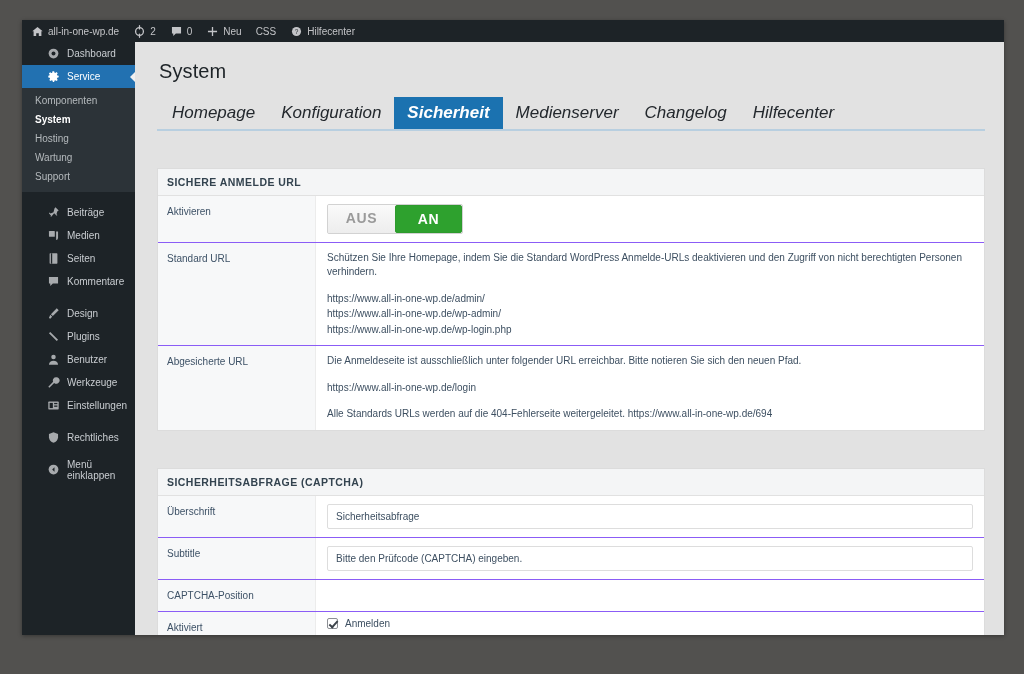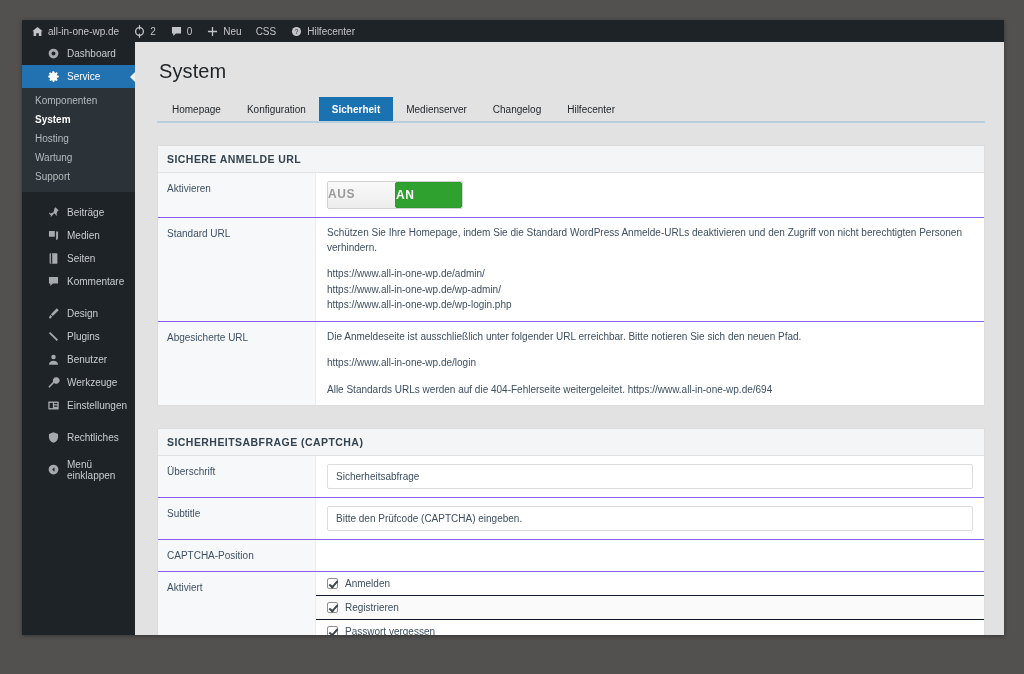--- a/index.html
+++ b/index.html
@@ -85,30 +85,31 @@
     font-size: 20px; font-weight: normal; color: #1d2327;
     padding: 8px 0 14px 2px; letter-spacing: .1px;
   }
   
   #tabs {
     display: flex; align-items: flex-end; gap: 0;
     border-bottom: 2px solid #b8cfe0;
     padding-left: 2px;
   }
   .tab {
-    font-size: 10px; color: #23282d;
+    font-size: 17px; color: #23282d;
     padding: 7px 13px 6px 13px; cursor: pointer;
     line-height: 1.1;
+    font-style: italic;
   }
   .tab.active { background: #1b72b0; color: #fff; font-weight: bold; }
 
   
   .panel {
     background: #fff; border: 1px solid #dcdcdc;
-    margin-top: 22px;
+    margin-top: 37px;
   }
   .panel-head {
     background: #f4f5f6; border-bottom: 1px solid #e1e1e1;
     font-size: 10.5px; font-weight: bold; letter-spacing: .45px;
     color: #33434f; padding: 7px 10px 7px 9px;
   }
   .row { display: flex; border-bottom: 1px solid #8b5cf6; }
   .row:last-child { border-bottom: none; }
   .row-label {
     width: 158px; flex: none;
@@ -117,22 +118,22 @@
     padding: 10px 0 10px 9px;
   }
   .row-body { flex: 1; padding: 8px 11px; background: #fff; }
 
   
   .toggle {
     display: inline-flex; border: 1px solid #d2d2d2;
     border-radius: 2px; overflow: hidden; background: #f1f1f1;
   }
   .toggle span {
-    font-size: 12px; font-weight: bold; letter-spacing: .6px;
-    padding: 5px 0; width: 67px; cursor: pointer;
+    font-size: 14px; font-weight: bold; letter-spacing: .6px;
+    padding: 5px 0; width: 67px; text-align: center; cursor: pointer;
   }
   .tg-off { color: #9a9a9a; background: linear-gradient(#fafafa,#ededed); }
   .tg-on { color: #fff; background: #2ea12e; border: 1px solid #2d9a2d; border-radius: 2px; }
 
   .desc { font-size: 10px; color: #3d4f61; line-height: 1.45; }
   .desc-gap { height: 11px; }
   .urlline { font-size: 10px; color: #3d4f61; line-height: 1.55; }
 
   
   .txtinput {

